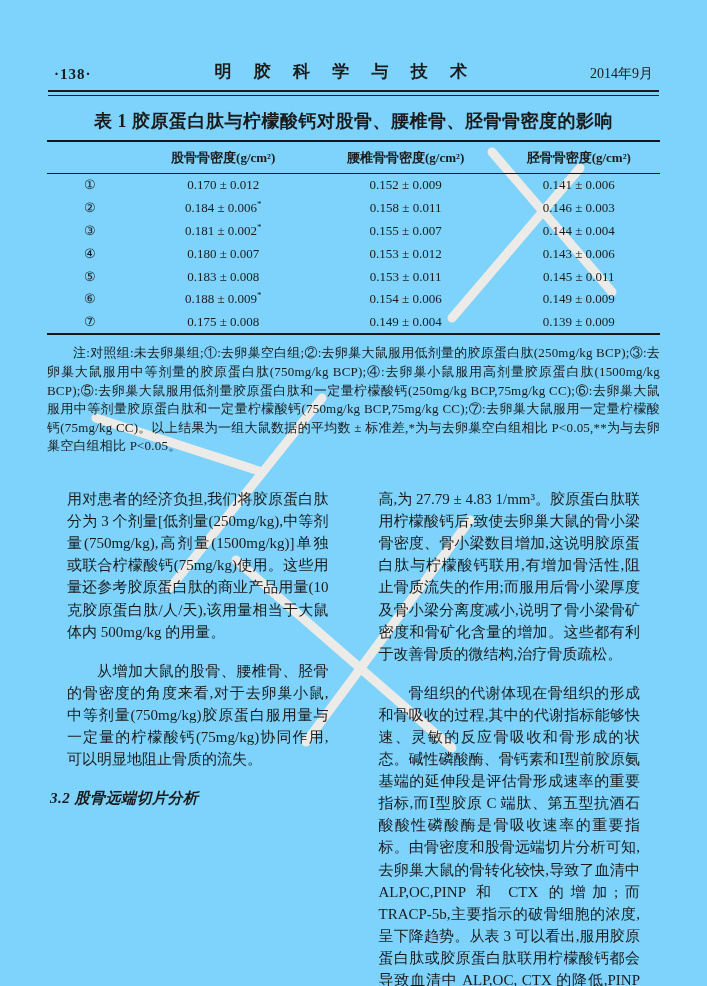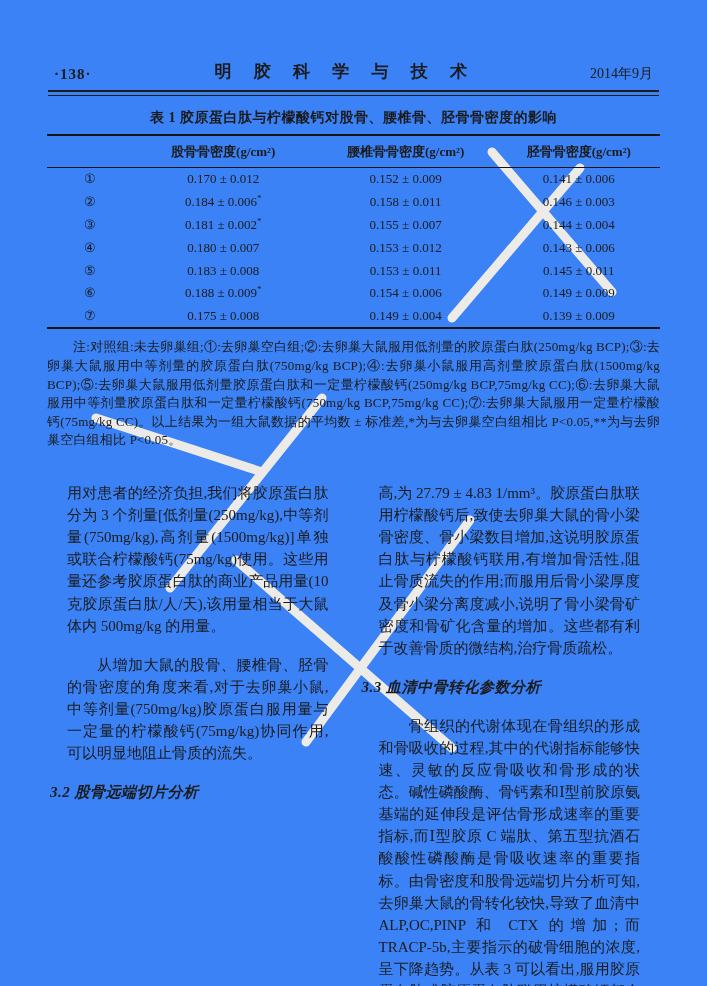--- a/index.html
+++ b/index.html
@@ -1,20 +1,20 @@
 <!DOCTYPE html>
 <html><head>
 <meta charset="utf-8">
 <style>
   html,body{margin:0;padding:0;background:#e9e9e9;}
   .page{
     position:relative;
     width:707px;height:986px;
     margin:0 auto;
-    background:#3b82f6;
+    background:#7dd3fc;
     font-family:"Liberation Serif","DejaVu Serif",serif;
     color:#1b1b1b;
     overflow:hidden;
   }
   .wm{position:absolute;left:0;top:0;z-index:0;pointer-events:none;}
   .layer{position:relative;z-index:1;}
 
   
   .header{
     display:flex;justify-content:space-between;align-items:flex-end;
@@ -24,21 +24,21 @@
   .hdr-journal{font-size:17px;font-weight:bold;letter-spacing:9px;text-indent:9px;}
   .hdr-date{font-size:14px;}
   .header-rule{
     margin:0 48px;height:3px;
     border-top:2px solid #1c1c1c;
     border-bottom:1.4px solid #1c1c1c;
   }
 
   
   .tbl-caption{
-    text-align:center;font-weight:bold;font-size:14px;
+    text-align:center;font-weight:bold;font-size:18px;
     margin:13px 0 7px 0;letter-spacing:.5px;
   }
   table.density{
     width:613px;margin:0 47px;border-collapse:collapse;
     border-top:2.4px solid #151515;
     border-bottom:2.4px solid #151515;
   }
   table.density col.c0{width:14%;}
   table.density col.c1{width:29.5%;}
   table.density col.c2{width:30%;}
@@ -169,21 +169,20 @@
     <div class="tbl-note">注:对照组:未去卵巢组;①:去卵巢空白组;②:去卵巢大鼠服用低剂量的胶原蛋白肽(250mg/kg BCP);③:去卵巢大鼠服用中等剂量的胶原蛋白肽(750mg/kg BCP);④:去卵巢小鼠服用高剂量胶原蛋白肽(1500mg/kg BCP);⑤:去卵巢大鼠服用低剂量胶原蛋白肽和一定量柠檬酸钙(250mg/kg BCP,75mg/kg CC);⑥:去卵巢大鼠服用中等剂量胶原蛋白肽和一定量柠檬酸钙(750mg/kg BCP,75mg/kg CC);⑦:去卵巢大鼠服用一定量柠檬酸钙(75mg/kg CC)。以上结果为一组大鼠数据的平均数 ± 标准差,*为与去卵巢空白组相比 P&lt;0.05,**为与去卵巢空白组相比 P&lt;0.05。</div>
 
     <div class="content">
       <div class="col">
         <p class="cont">用对患者的经济负担,我们将胶原蛋白肽分为 3 个剂量[低剂量(250mg/kg),中等剂量(750mg/kg),高剂量(1500mg/kg)]单独或联合柠檬酸钙(75mg/kg)使用。这些用量还参考胶原蛋白肽的商业产品用量(10 克胶原蛋白肽/人/天),该用量相当于大鼠体内 500mg/kg 的用量。</p>
         <p>从增加大鼠的股骨、腰椎骨、胫骨的骨密度的角度来看,对于去卵巢小鼠,中等剂量(750mg/kg)胶原蛋白服用量与一定量的柠檬酸钙(75mg/kg)协同作用,可以明显地阻止骨质的流失。</p>
         <p class="section">3.2  股骨远端切片分析</p>
       </div>
       <div class="col">
         <p class="cont">高,为 27.79 ± 4.83 1/mm³。胶原蛋白肽联用柠檬酸钙后,致使去卵巢大鼠的骨小梁骨密度、骨小梁数目增加,这说明胶原蛋白肽与柠檬酸钙联用,有增加骨活性,阻止骨质流失的作用;而服用后骨小梁厚度及骨小梁分离度减小,说明了骨小梁骨矿密度和骨矿化含量的增加。这些都有利于改善骨质的微结构,治疗骨质疏松。</p>
-        <p class="section">3.3  血清中骨转化参数分析</p>
         <p>骨组织的代谢体现在骨组织的形成和骨吸收的过程,其中的代谢指标能够快速、灵敏的反应骨吸收和骨形成的状态。碱性磷酸酶、骨钙素和Ⅰ型前胶原氨基端的延伸段是评估骨形成速率的重要指标,而Ⅰ型胶原 C 端肽、第五型抗酒石酸酸性磷酸酶是骨吸收速率的重要指标。由骨密度和股骨远端切片分析可知,去卵巢大鼠的骨转化较快,导致了血清中 ALP,OC,PINP 和 CTX 的增加;而 TRACP-5b,主要指示的破骨细胞的浓度,呈下降趋势。从表 3 可以看出,服用胶原蛋白肽或胶原蛋白肽联用柠檬酸钙都会导致血清中 ALP,OC, CTX 的降低,PINP 的显著升高,这说明胶原蛋白肽</p>
       </div>
     </div>
 
     <div class="footer">62</div>
 
   </div>
 </div>
 
 </body></html>

